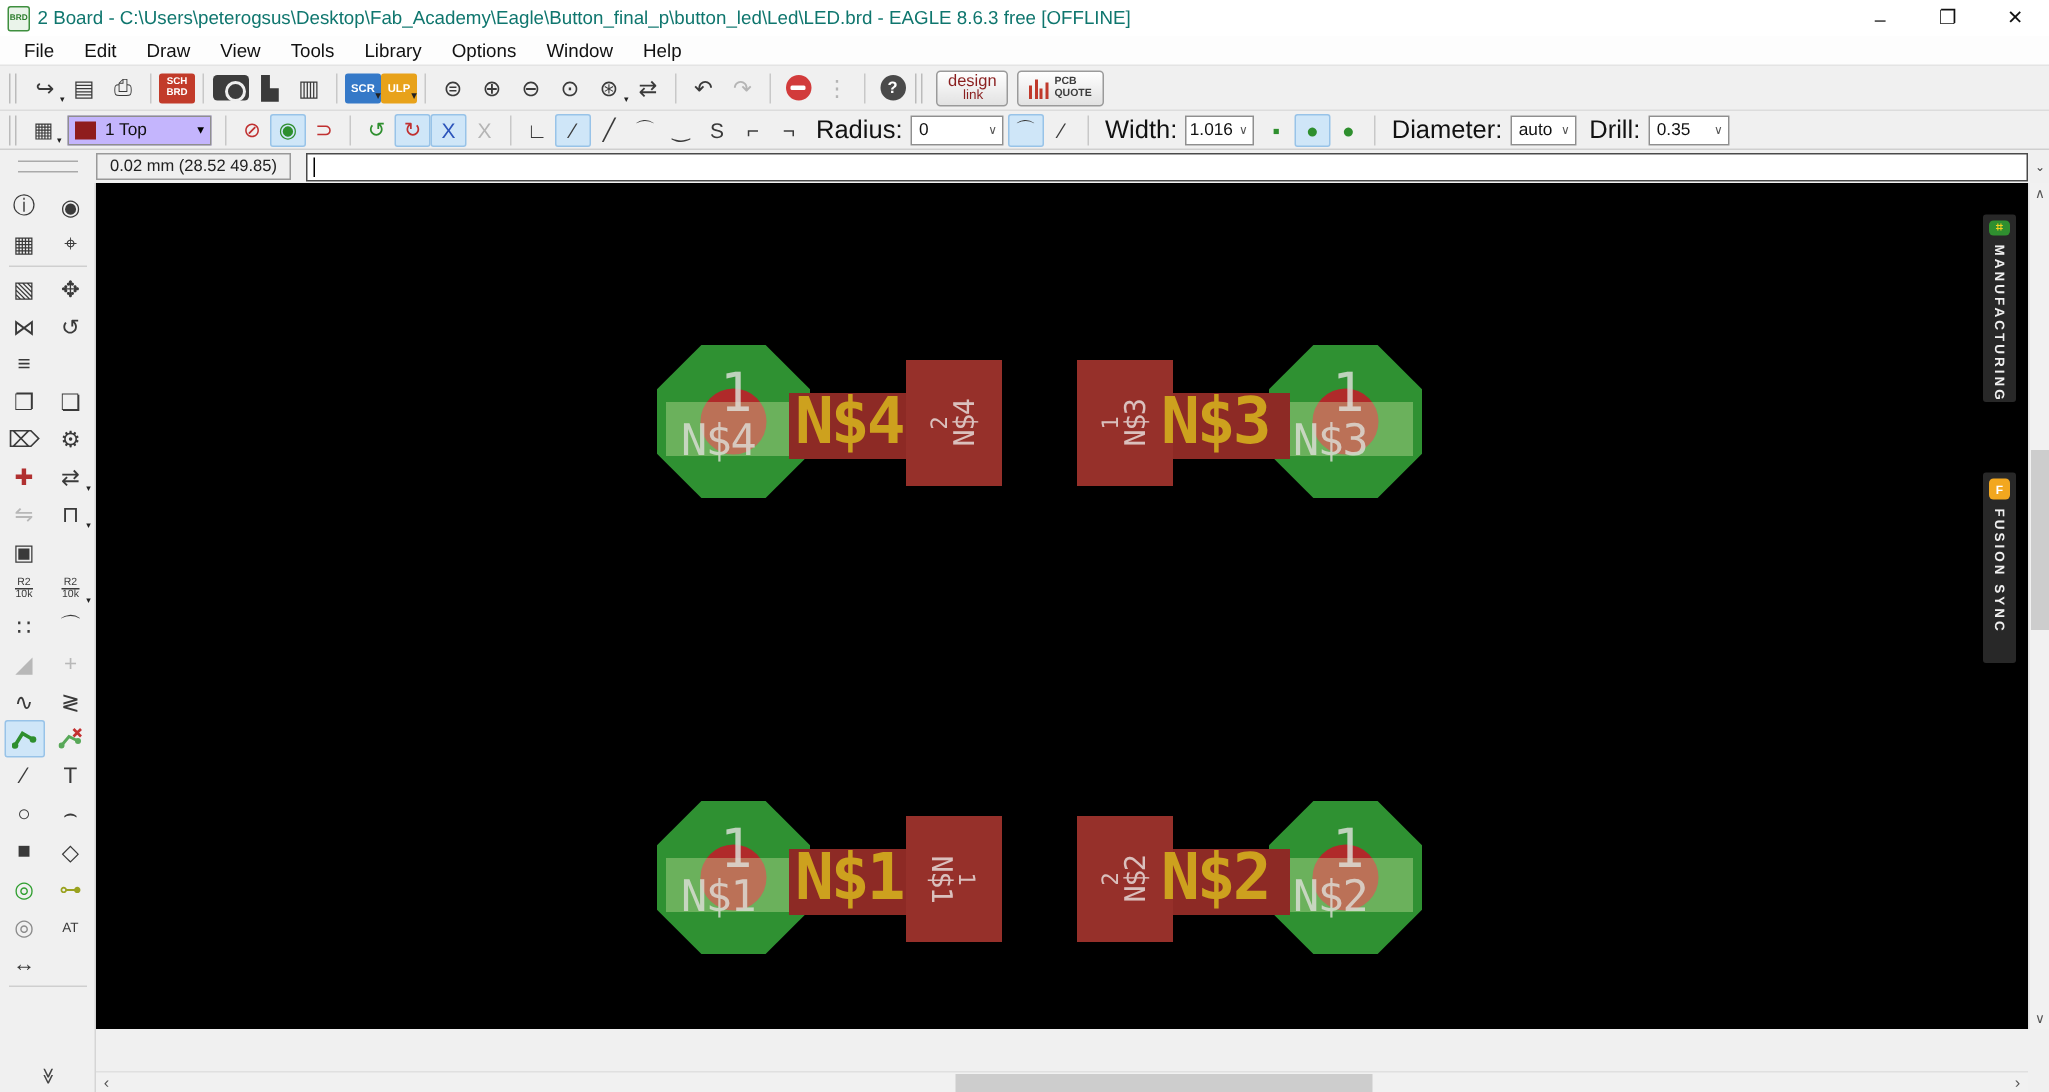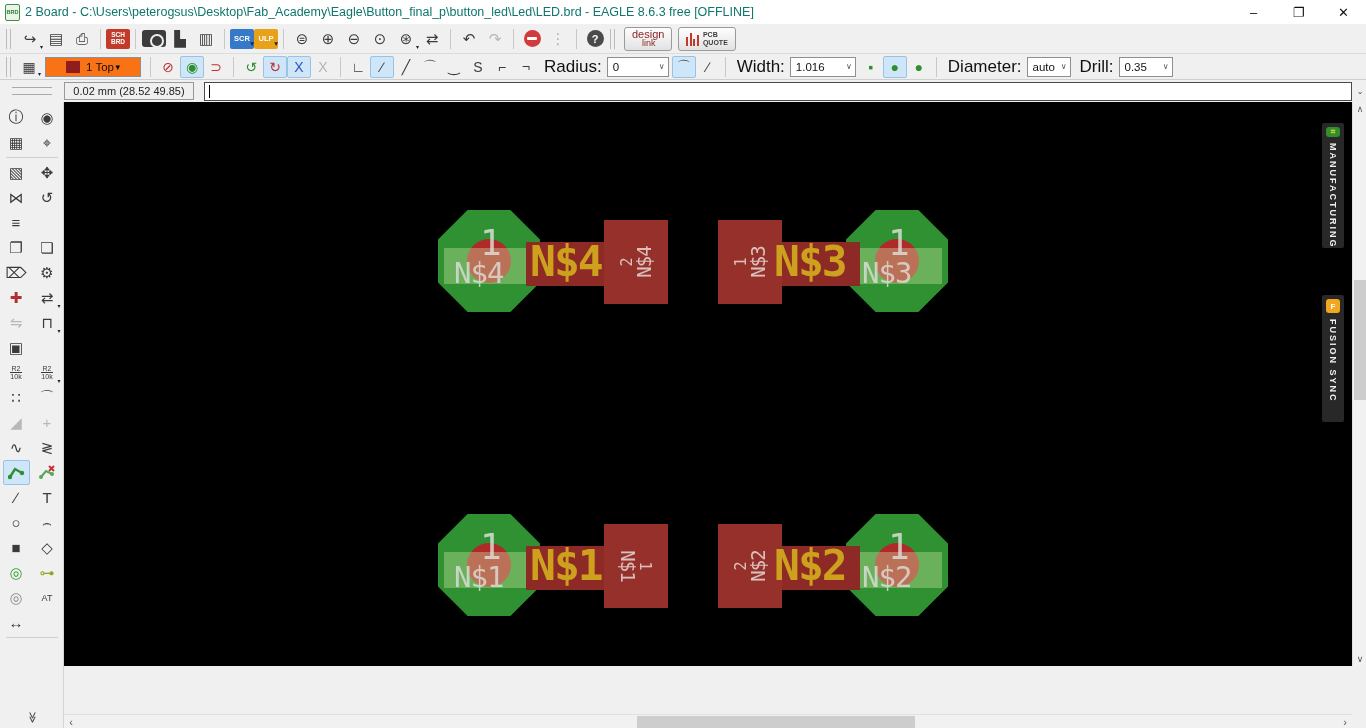--- a/index.html
+++ b/index.html
@@ -38,21 +38,21 @@
   .pushbtn { height:24px; border:1px solid #9a9a9a; border-radius:3px; background:linear-gradient(#fefefe,#e2e2e2); display:flex; align-items:center; padding:0 7px; margin:0 3px; gap:4px; }
   .dl-text { color:#8a1f1f; font-size:11px; line-height:9px; text-align:left; }
   .dl-text .sub { font-size:9px; display:block; margin-left:10px; }
   .pq-text { color:#3c3c3c; font-size:7px; font-weight:bold; line-height:8px; }
   .pq-bars { display:flex; gap:1.5px; align-items:flex-end; height:14px; }
   .pq-bars i { width:2px; background:#c0392b; display:block; }
 
   .combo { display:inline-flex; align-items:center; justify-content:space-between; background:#fff; border:1px solid #8f8f8f; height:20px; padding:0 3px 0 5px; font-size:11.5px; color:#111; margin:0 3px; }
   .combo .arr { font-size:8px; color:#555; margin-left:4px; }
   .pb-label { font-size:17px; color:#111; margin:0 2px 0 6px; }
-  .layer-combo { display:inline-flex; align-items:center; background:#f97316; border:1px solid #8f8f8f; height:20px; padding:0 20px; margin:0 4px; width:96px; }
+  .layer-combo { display:inline-flex; align-items:center; background:#c4b5fd; border:1px solid #8f8f8f; height:20px; padding:0 4px; margin:0 4px; width:96px; }
   .layer-swatch { width:14px; height:12px; background:#8f1d1d; margin-right:6px; }
   .layer-combo .lbl { font-size:11.5px; color:#111; flex:1; }
 
   
   .commandbar { height:22px; background:#f0f0f0; display:flex; align-items:center; flex:0 0 auto; }
   .cmd-grip { width:40px; height:8px; border-top:1px solid #aaa; border-bottom:1px solid #aaa; margin:0 12px; }
   .coordbox { width:130px; height:18px; border:1px solid #999; background:#efefef; font-size:11px; color:#222; display:flex; align-items:center; justify-content:center; white-space:nowrap; }
   .cmdinput { flex:1; height:19px; border:1px solid #4a4a4a; background:#fff; margin:0 2px 0 10px; display:flex; align-items:center; padding-left:4px; position:relative; }
   .caret { width:1px; height:13px; background:#000; animation:blink 1s steps(1) infinite; }
   @keyframes blink { 50% { opacity:0; } }
@@ -127,20 +127,31 @@
   <div class="titlebar">
     <span class="brdicon">BRD</span>
     <span class="title-text">2 Board - C:\Users\peterogsus\Desktop\Fab_Academy\Eagle\Button_final_p\button_led\Led\LED.brd - EAGLE 8.6.3 free [OFFLINE]</span>
     <div class="wincontrols">
       <span class="winbtn">–</span>
       <span class="winbtn">❐</span>
       <span class="winbtn close">✕</span>
     </div>
   </div>
 
+  <div class="menubar" id="menubar">
+      <span class="menu-item">File</span>
+      <span class="menu-item">Edit</span>
+      <span class="menu-item">Draw</span>
+      <span class="menu-item">View</span>
+      <span class="menu-item">Tools</span>
+      <span class="menu-item">Library</span>
+      <span class="menu-item">Options</span>
+      <span class="menu-item">Window</span>
+      <span class="menu-item">Help</span>
+    </div>
 
   <div class="toolbar" id="toolbar">
       <div class="tb-grip"></div>
       <div class="tb-btn">
         <span>↪</span>
         <span class="tb-dd">▾</span>
       </div>
       <div class="tb-btn">
         <span>▤</span>
       </div>
@@ -289,21 +300,21 @@
         <span class="arr">∨</span>
       </div>
       <div class="tb-btn sel">
         <span>⌒</span>
       </div>
       <div class="tb-btn">
         <span>∕</span>
       </div>
       <div class="tb-sep"></div>
       <span class="pb-label">Width:</span>
-      <div class="combo" style="width: 66px;">
+      <div class="combo" style="width: 46px; justify-content: flex-end;">
         <span>1.016</span>
         <span class="arr">∨</span>
       </div>
       <div class="tb-btn" style="color: rgb(46, 143, 46);">
         <span>▪</span>
       </div>
       <div class="tb-btn sel" style="color: rgb(46, 143, 46);">
         <span>●</span>
       </div>
       <div class="tb-btn" style="color: rgb(46, 143, 46);">

